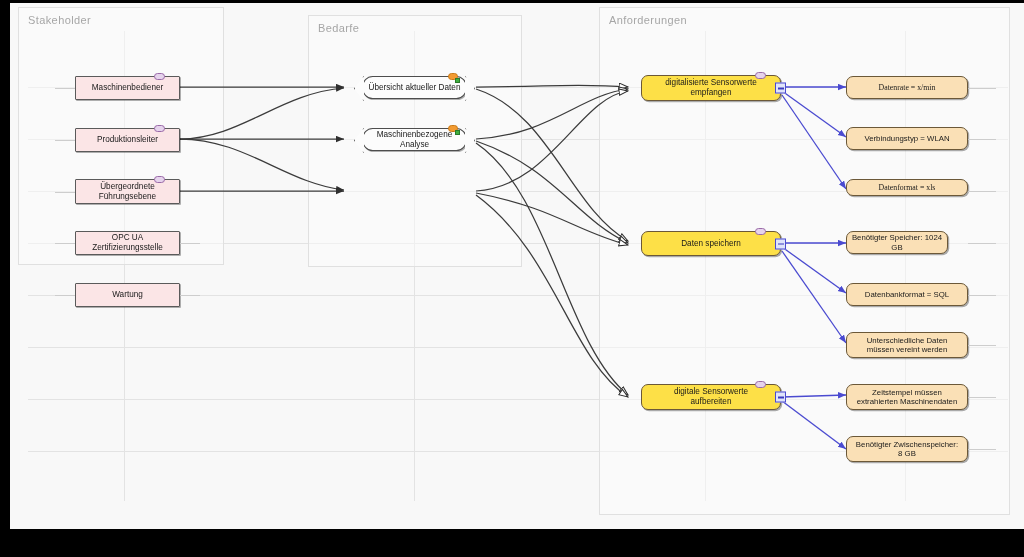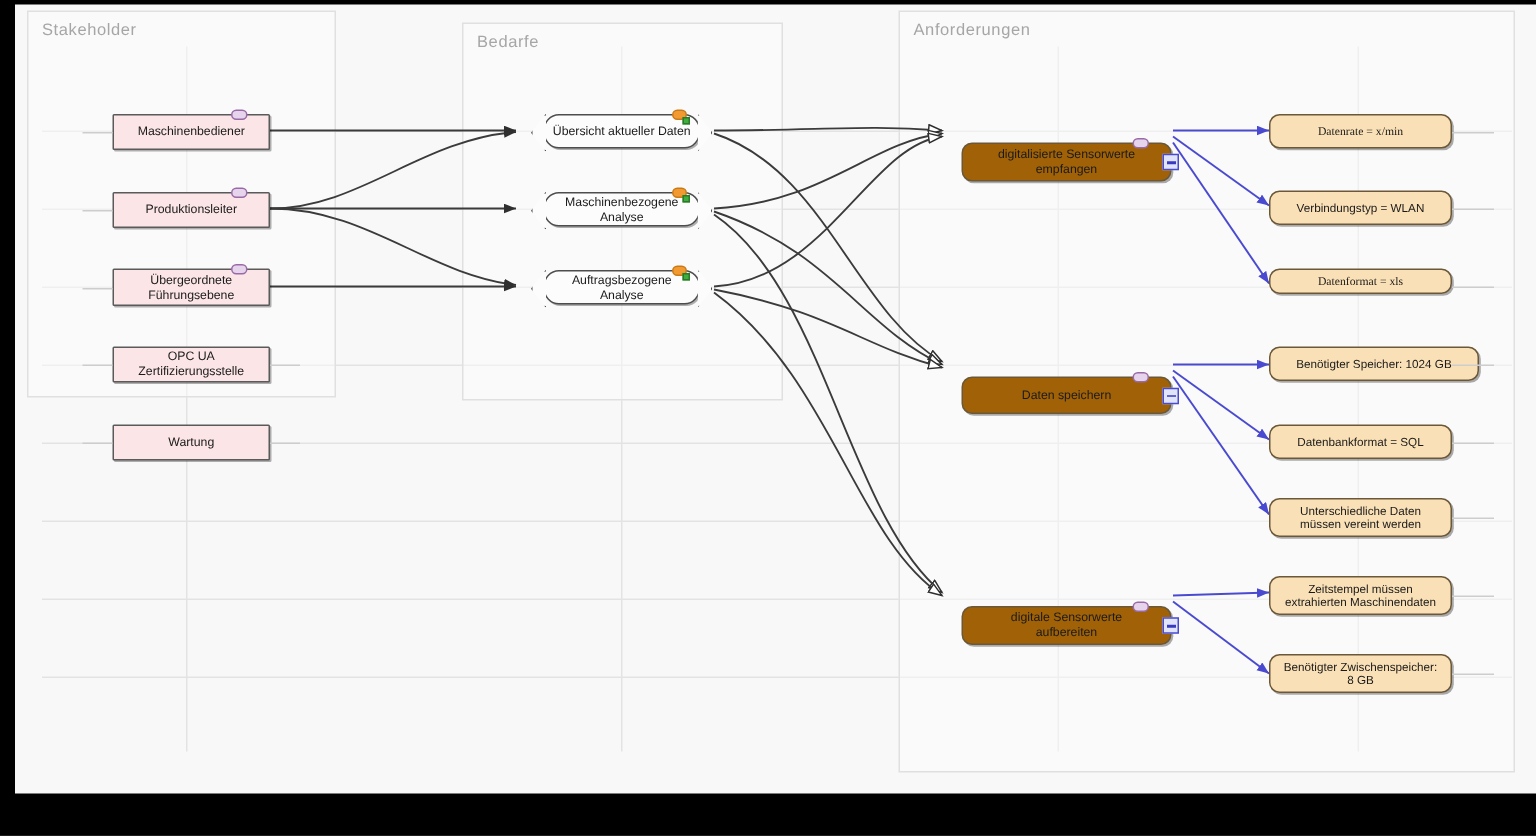--- a/index.html
+++ b/index.html
@@ -32,22 +32,22 @@
   .node.bedarf { background:#fcfcfc; border:1.3px solid #4d4d4d;
                  border-radius:12px/13px; box-shadow:1px 1px 0 rgba(0,0,0,.30); }
   .node.bedarf::before, .node.bedarf::after{
     content:""; position:absolute; top:-1.3px; width:9px; height:calc(100% + 2.6px);
     border:1.3px solid #4d4d4d; background:#fcfcfc; }
   .node.bedarf::before{ left:-9px; border-right:none;
     border-radius:13px 0 0 13px; clip-path:polygon(0 50%,100% 0,100% 100%); }
   .node.bedarf::after{ right:-9px; border-left:none;
     border-radius:0 13px 13px 0; clip-path:polygon(0 0,100% 50%,0 100%); }
 
-  .node.anf { background:#a16207; border:1.2px solid #6b5838; border-radius:7px;
-              box-shadow:1.2px 1.2px 0 rgba(0,0,0,.32);margin-top:20px; }
+  .node.anf { background:#fde047; border:1.2px solid #6b5838; border-radius:7px;
+              box-shadow:1.2px 1.2px 0 rgba(0,0,0,.32); }
   .node.req { background:#fae0b6; border:1.2px solid #6b5838; border-radius:7px;
               box-shadow:1.2px 1.2px 0 rgba(0,0,0,.32); font-size:7.8px; }
 
   .node-label { position:relative; z-index:2; white-space:pre-line; }
 
   
   .badge-purple { position:absolute; right:14px; top:-4px; width:11px; height:7px;
                   background:#e6d3ec; border:1px solid #9a6aa8; border-radius:4px; z-index:3; }
   .badge-orange { position:absolute; right:8px; top:-4px; width:10px; height:7px;
                   background:#f29a31; border:1px solid #c87a18; border-radius:4px; z-index:4; }
@@ -175,25 +175,20 @@
     <div class="node bedarf" style="left:352px;top:73px;width:105px;height:23px;">
       <span class="badge-orange"></span>
       <span class="badge-green"></span>
       <span class="node-label">Übersicht aktueller Daten</span>
     </div>
     <div class="node bedarf" style="left:352px;top:125px;width:105px;height:23px;">
       <span class="badge-orange"></span>
       <span class="badge-green"></span>
       <span class="node-label">Maschinenbezogene Analyse</span>
     </div>
-    <div class="node bedarf" style="left:352px;top:177px;width:105px;height:23px;">
-      <span class="badge-orange"></span>
-      <span class="badge-green"></span>
-      <span class="node-label">Auftragsbezogene Analyse</span>
-    </div>
 
     <div class="node anf" style="left:631px;top:72px;width:140px;height:26px;">
       <span class="badge-purple"></span>
       <span class="collapse"></span>
       <span class="node-label">digitalisierte Sensorwerte
 empfangen</span>
     </div>
     <div class="node anf" style="left:631px;top:228px;width:140px;height:25px;">
       <span class="badge-purple"></span>
       <span class="collapse"></span>
@@ -209,21 +204,21 @@
     <div class="node req" style="left:836px;top:73px;width:122px;height:23px;font-family:Liberation Serif, serif;">
       <span class="node-label">Datenrate = x/min</span>
     </div>
     <div class="node req" style="left:836px;top:124px;width:122px;height:23px;">
       <span class="node-label">Verbindungstyp = WLAN</span>
     </div>
     <div class="node req" style="left:836px;top:176px;width:122px;height:17px;font-family:Liberation Serif, serif;">
       <span class="node-label">Datenformat = xls</span>
     </div>
 
-    <div class="node req" style="left:836px;top:228px;width:140px;height:23px;">
+    <div class="node req" style="left:836px;top:228px;width:102px;height:23px;">
       <span class="node-label">Benötigter Speicher: 1024 GB</span>
     </div>
     <div class="node req" style="left:836px;top:280px;width:122px;height:23px;">
       <span class="node-label">Datenbankformat = SQL</span>
     </div>
     <div class="node req" style="left:836px;top:329px;width:122px;height:26px;">
       <span class="node-label">Unterschiedliche Daten
 müssen vereint werden</span>
     </div>
 

